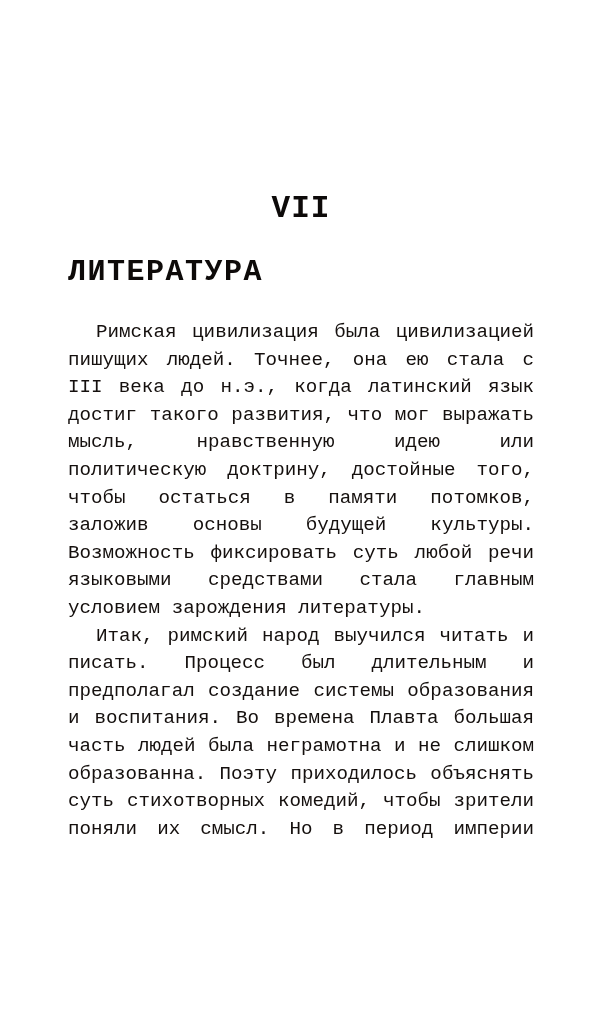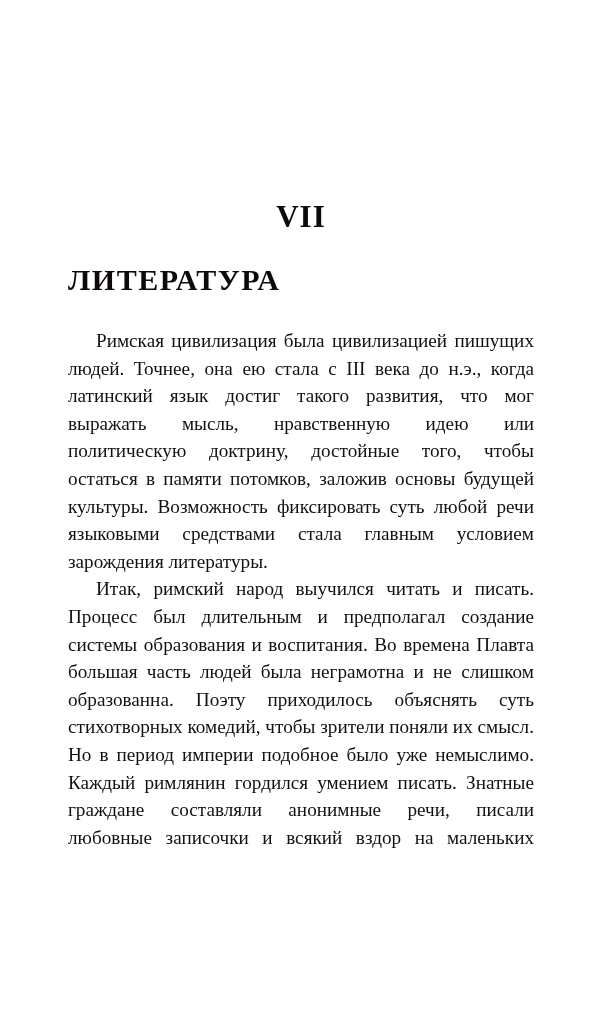--- a/index.html
+++ b/index.html
@@ -5,23 +5,23 @@
   html, body {
     margin: 0;
     padding: 0;
     background: #ffffff;
   }
   .page {
     position: relative;
     width: 600px;
     height: 845px;
     background: #ffffff;
-    margin: 8px auto;
+    margin: 0 auto;
     overflow: hidden;
-    font-family: Liberation Serif, serif;
+    font-family: Liberation Mono, monospace;
     color: #15100e;
   }
   .content {
     position: absolute;
     left: 68px;
     top: 0;
     width: 466px;
     height: 1025px;
   }
   .chapter-number {

